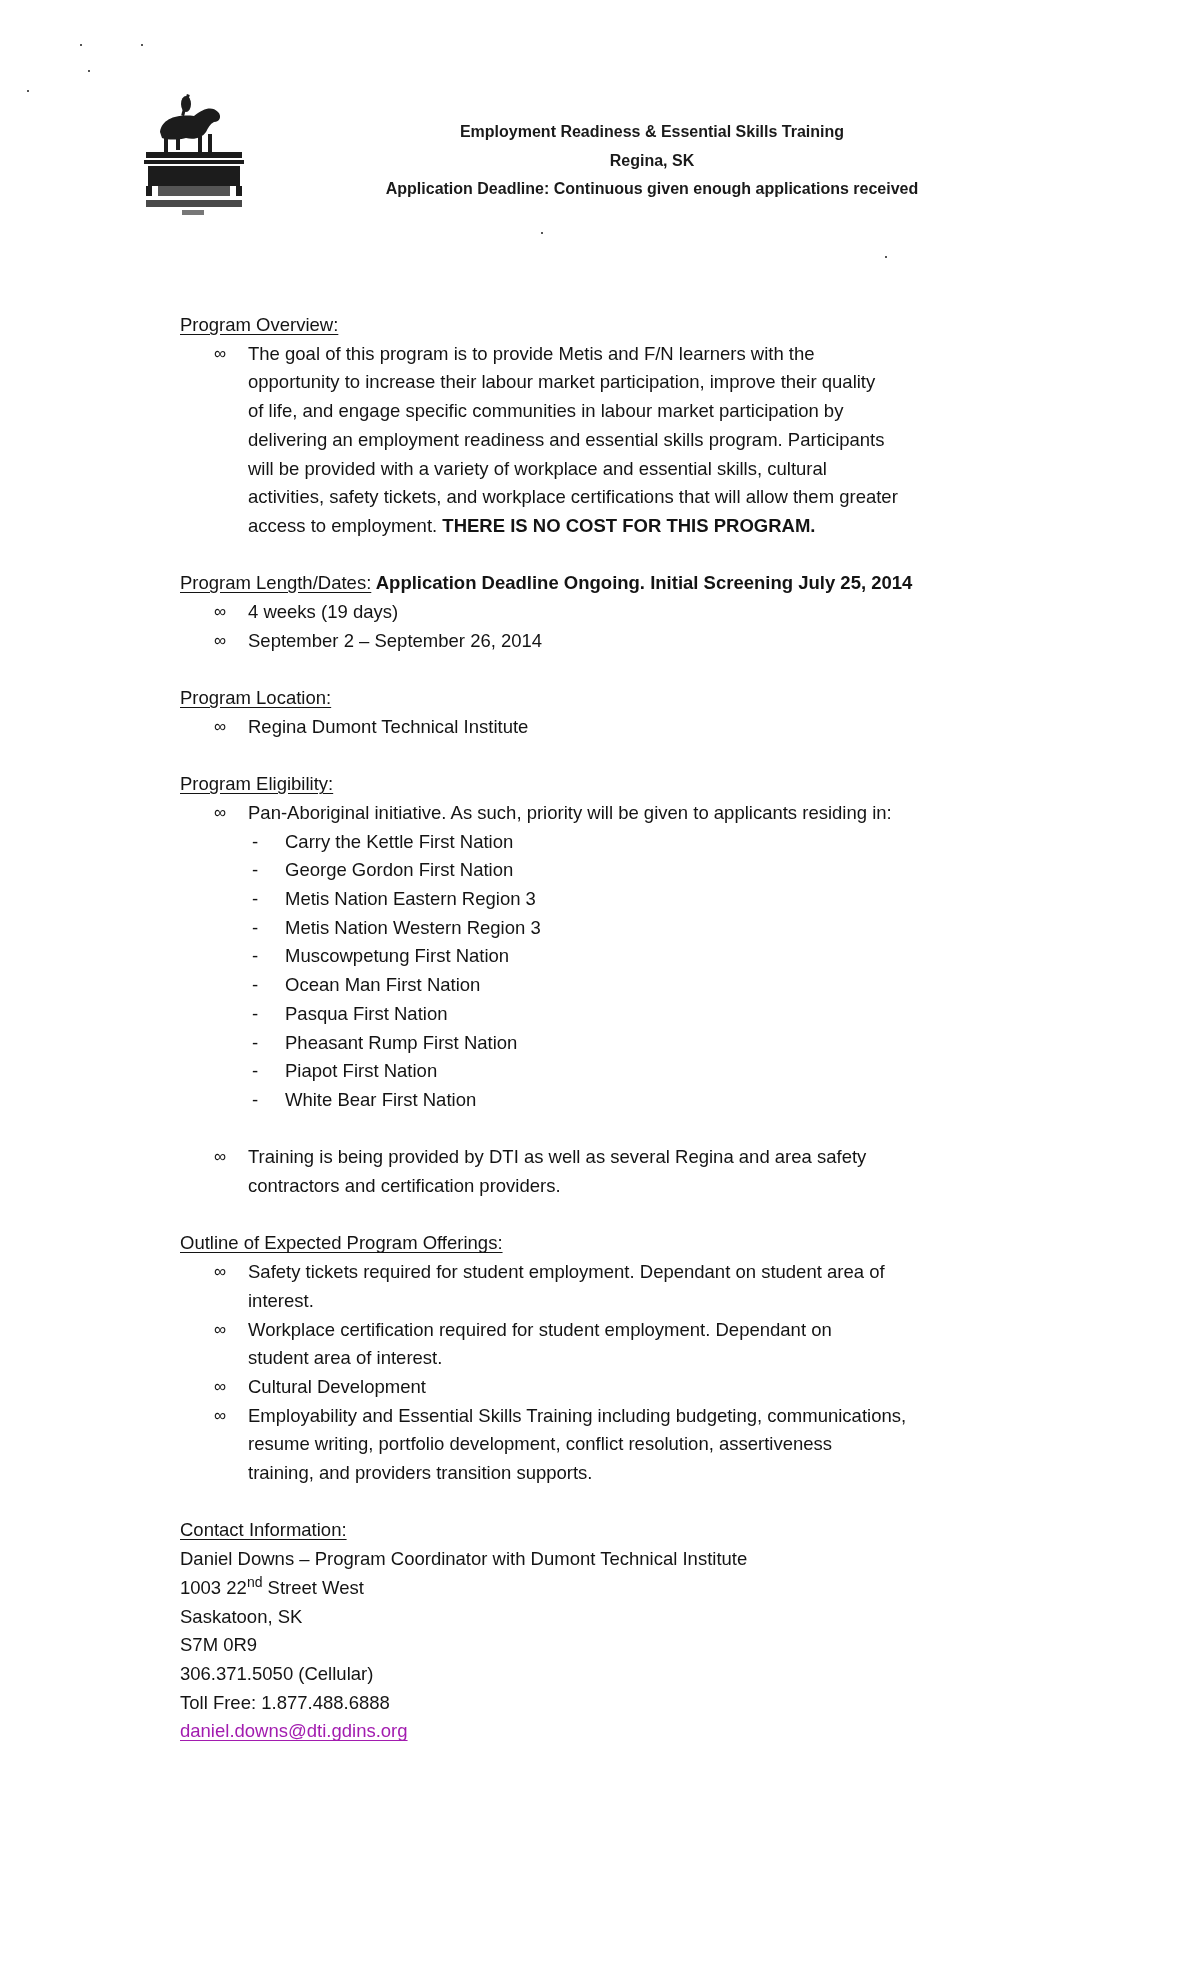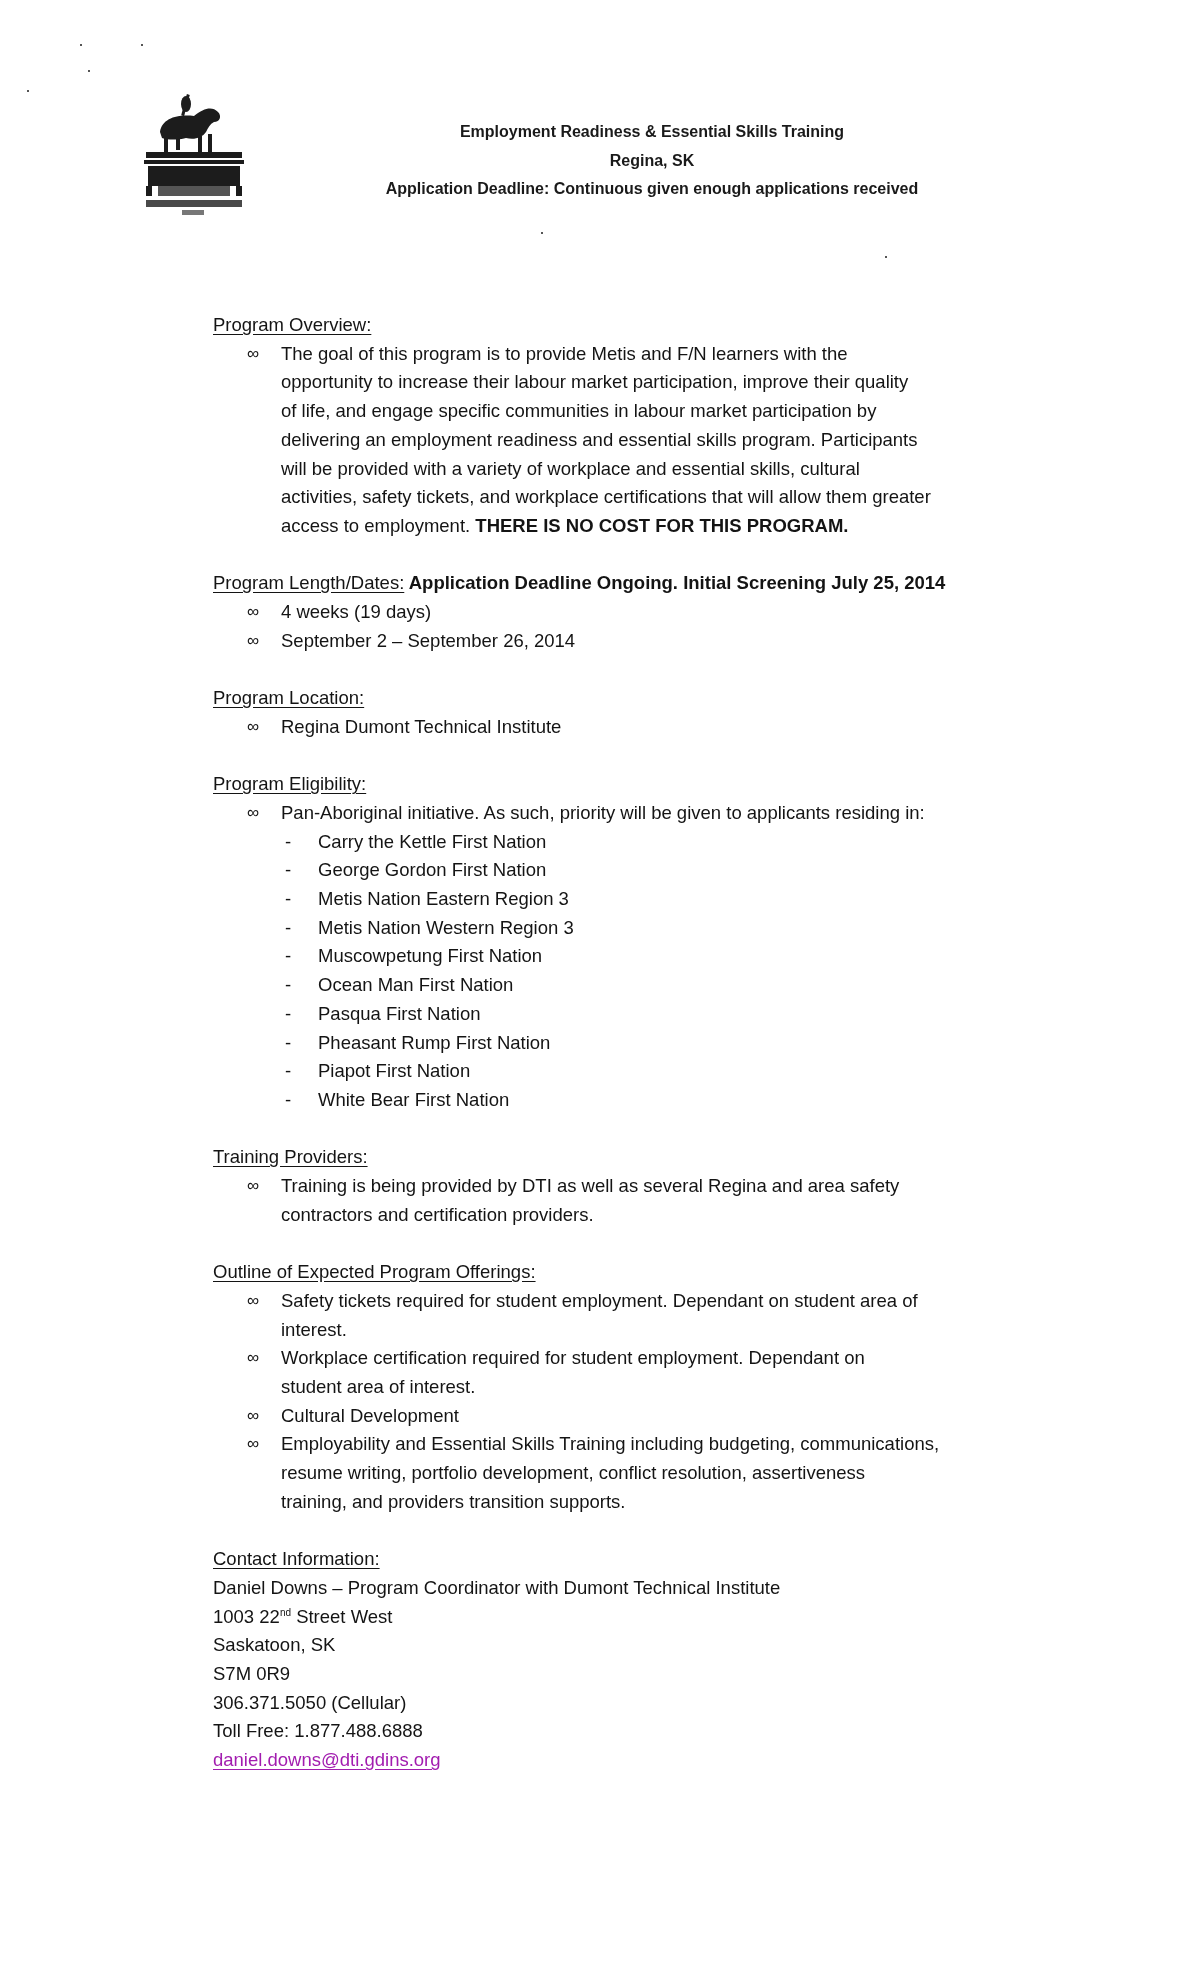--- a/index.html
+++ b/index.html
@@ -3,33 +3,33 @@
 <meta charset="utf-8">
 <style>
   html, body { margin: 0; padding: 0; background: #ffffff; }
   body { width: 1200px; height: 1976px; position: relative; overflow: hidden;
          font-family: "Liberation Sans", "DejaVu Sans", sans-serif; color: #141414; }
   .logo { position: absolute; left: 138px; top: 88px; width: 112px; height: 132px; }
   .title-block { position: absolute; left: 300px; width: 704px; top: 118px; text-align: center;
                  font-weight: bold; font-size: 16px; line-height: 28.7px; color: #1a1a1a; }
   .title-block div { white-space: nowrap; }
   .content { position: absolute; left: 180px; top: 311px; width: 900px;
-             font-size: 18.5px; line-height: 28.7px; margin-left: 33px; }
+             font-size: 18.5px; line-height: 28.7px; }
   .section { margin-bottom: 28.7px; }
   .heading { white-space: nowrap; }
   .heading .h-label { text-decoration: underline; text-underline-offset: 3px; }
   .heading .h-extra { font-weight: bold; }
   .bullet { position: relative; padding-left: 68px; }
   .bullet .glyph { position: absolute; left: 34px; top: 0; font-size: 17px; }
   .bullet .line { white-space: nowrap; }
   .bullet .strong { font-weight: bold; }
   .dash-item { position: relative; padding-left: 105px; white-space: nowrap; }
   .dash-item .glyph { position: absolute; left: 72px; top: 0; }
   .contact-line { white-space: nowrap; }
-  .contact-line sup { font-size: 10px; line-height: 0; }
+  .contact-line sup { font-size: 14px; line-height: 0; }
   .email { text-decoration: underline; text-underline-offset: 3px; color: #a21caf; }
   .speck { position: absolute; width: 2px; height: 2px; background: #555; }
 </style>
 </head>
 <body>
 
 <svg class="logo" viewBox="0 0 112 132">
   <g fill="#1c1c1c">
 
     <rect x="46" y="6" width="3" height="22" transform="rotate(15 47 17)"></rect>
@@ -117,23 +117,20 @@
       <div class="dash-item"><span class="glyph">-</span><span>Muscowpetung First Nation</span></div>
       <div class="dash-item"><span class="glyph">-</span><span>Ocean Man First Nation</span></div>
       <div class="dash-item"><span class="glyph">-</span><span>Pasqua First Nation</span></div>
       <div class="dash-item"><span class="glyph">-</span><span>Pheasant Rump First Nation</span></div>
       <div class="dash-item"><span class="glyph">-</span><span>Piapot First Nation</span></div>
       <div class="dash-item"><span class="glyph">-</span><span>White Bear First Nation</span></div>
     </div>
   </div>
 
   <div class="section">
-    <div class="heading">
-      <span class="h-label">Training Providers:</span>
-    </div>
     <div class="bullet">
       <span class="glyph">∞</span>
       <div class="line">Training is being provided by DTI as well as several Regina and area safety</div>
       <div class="line">contractors and certification providers.</div>
     </div>
   </div>
 
   <div class="section">
     <div class="heading">
       <span class="h-label">Outline of Expected Program Offerings:</span>

